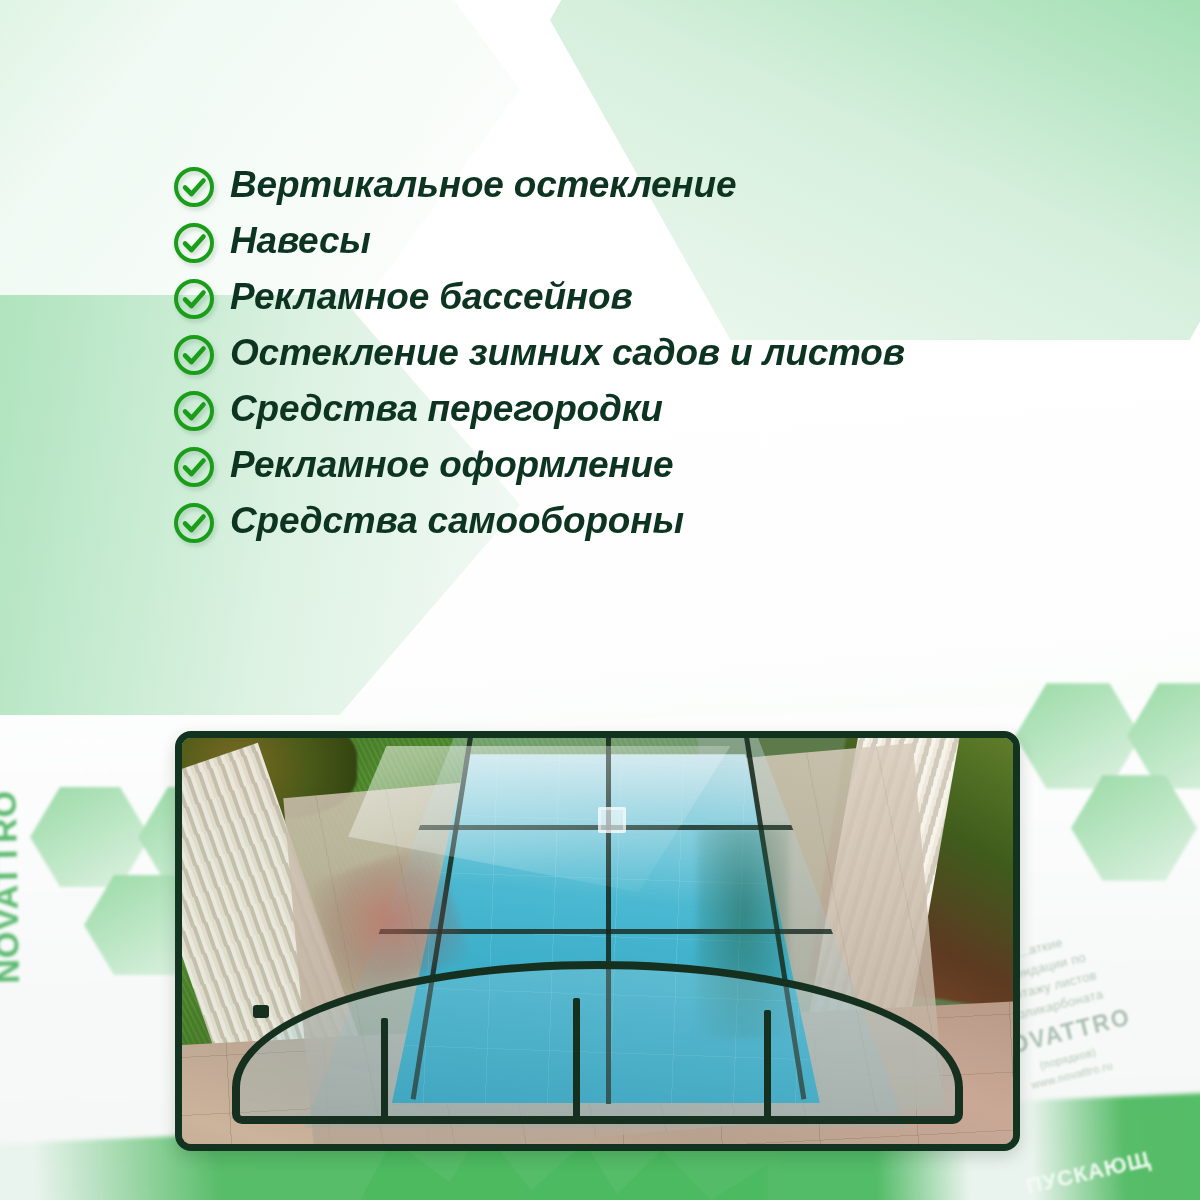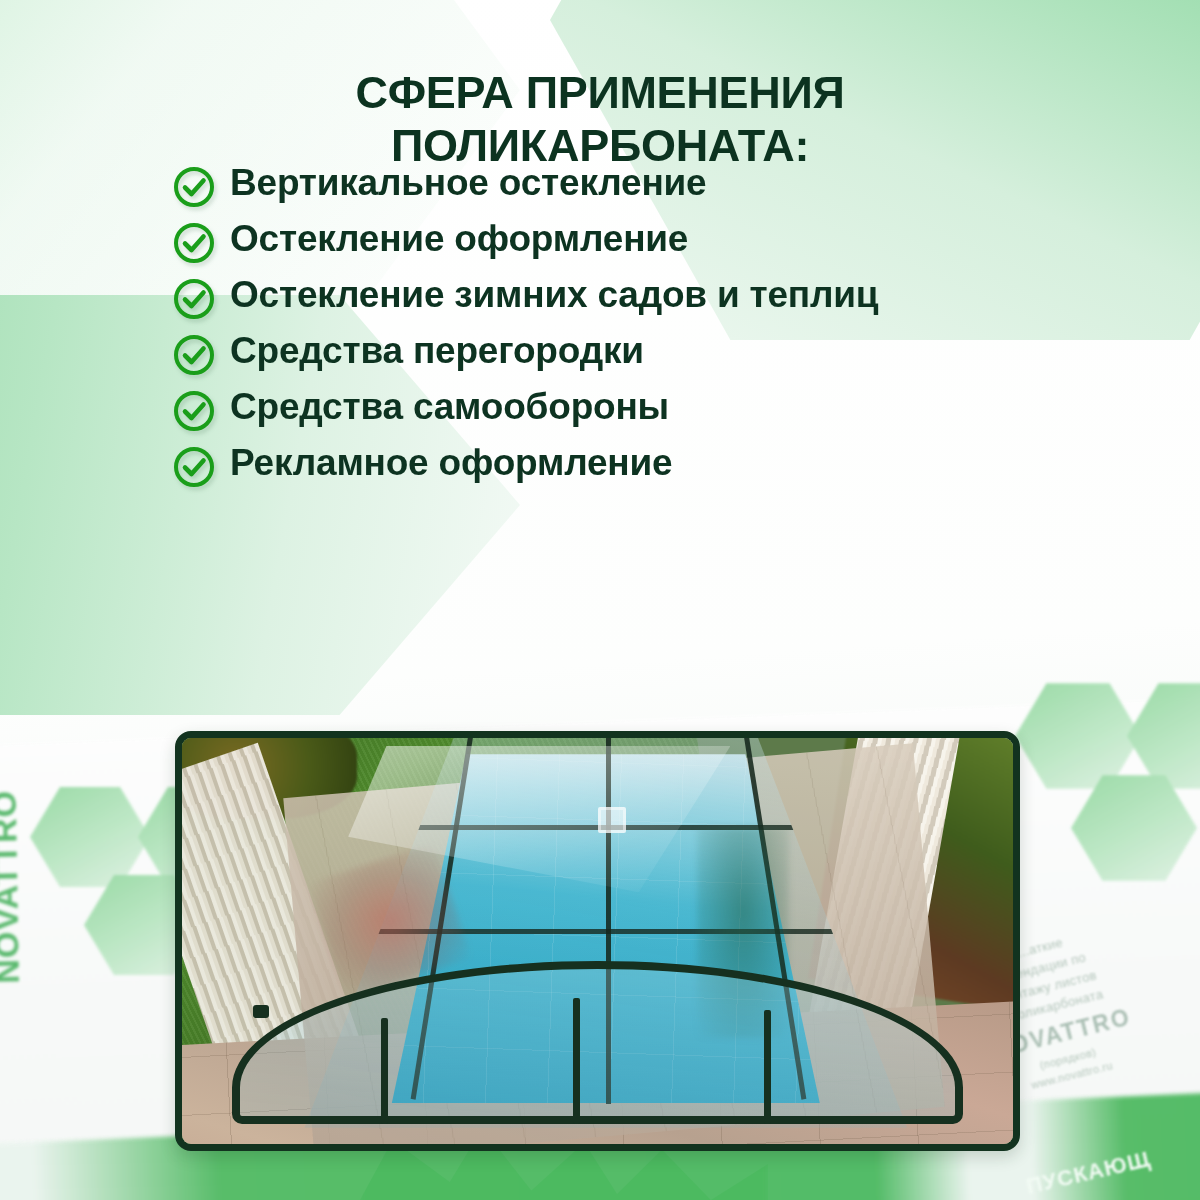--- a/index.html
+++ b/index.html
@@ -163,22 +163,23 @@
 
   
   .features {
     position: absolute;
     left: 172px;
     top: 162px;
     width: 880px;
   }
   .feature-row {
     display: flex;
-    align-items: flex-start;
+    align-items: center;
     margin-bottom: 9px;
+    font-style: italic;
   }
   .check-icon {
     flex: 0 0 auto;
     width: 44px;
     height: 44px;
     margin-right: 14px;
     margin-top: 3px;
     filter: drop-shadow(2px 3px 2px rgba(40,90,55,.20));
   }
   .check-icon svg { display: block; width: 44px; height: 44px; }
@@ -414,87 +415,92 @@
     <div class="sub">www.novattro.ru</div>
   </div>
 
   <div class="bg-vert-logo">NOVATTRO</div>
   <div class="bg-word-pusk">ПУСКАЮЩ</div>
 
   <div class="deco-hex top-left"></div>
   <div class="deco-hex top-right"></div>
   <div class="deco-hex mid-left"></div>
 
-  <h1 class="heading">
-    <span class="line">СФЕРА ПРИМЕНЕНИЯ</span>
-    <span class="line">ПОЛИКАРБОНАТА:</span>
-  </h1>
 
   <ul class="features" style="list-style:none;margin:0;padding:0;">
 
     <li class="feature-row">
       <span class="check-icon">
         <svg viewBox="0 0 44 44" aria-hidden="true">
           <circle cx="22" cy="22" r="18" fill="none" stroke="#1a9e1a" stroke-width="4"></circle>
           <path d="M13 22.5 L19.5 29 L31.5 15.5" fill="none" stroke="#1a9e1a" stroke-width="4.6" stroke-linecap="round" stroke-linejoin="round"></path>
         </svg>
       </span>
       <span class="feature-label">Вертикальное остекление</span>
     </li>
 
-
-    <li class="feature-row">
-      <span class="check-icon">
-        <svg viewBox="0 0 44 44" aria-hidden="true">
-          <circle cx="22" cy="22" r="18" fill="none" stroke="#1a9e1a" stroke-width="4"></circle>
-          <path d="M13 22.5 L19.5 29 L31.5 15.5" fill="none" stroke="#1a9e1a" stroke-width="4.6" stroke-linecap="round" stroke-linejoin="round"></path>
-        </svg>
-      </span>
-      <span class="feature-label">Остекление оформление</span>
-    </li>
-
-
-    <li class="feature-row">
-      <span class="check-icon">
-        <svg viewBox="0 0 44 44" aria-hidden="true">
-          <circle cx="22" cy="22" r="18" fill="none" stroke="#1a9e1a" stroke-width="4"></circle>
-          <path d="M13 22.5 L19.5 29 L31.5 15.5" fill="none" stroke="#1a9e1a" stroke-width="4.6" stroke-linecap="round" stroke-linejoin="round"></path>
-        </svg>
-      </span>
-      <span class="feature-label" style="max-width:680px;">Остекление зимних садов и теплиц</span>
+    <li class="feature-row">
+      <span class="check-icon">
+        <svg viewBox="0 0 44 44" aria-hidden="true">
+          <circle cx="22" cy="22" r="18" fill="none" stroke="#1a9e1a" stroke-width="4"></circle>
+          <path d="M13 22.5 L19.5 29 L31.5 15.5" fill="none" stroke="#1a9e1a" stroke-width="4.6" stroke-linecap="round" stroke-linejoin="round"></path>
+        </svg>
+      </span>
+      <span class="feature-label">Навесы</span>
+    </li>
+
+    <li class="feature-row">
+      <span class="check-icon">
+        <svg viewBox="0 0 44 44" aria-hidden="true">
+          <circle cx="22" cy="22" r="18" fill="none" stroke="#1a9e1a" stroke-width="4"></circle>
+          <path d="M13 22.5 L19.5 29 L31.5 15.5" fill="none" stroke="#1a9e1a" stroke-width="4.6" stroke-linecap="round" stroke-linejoin="round"></path>
+        </svg>
+      </span>
+      <span class="feature-label">Рекламное бассейнов</span>
+    </li>
+
+
+    <li class="feature-row">
+      <span class="check-icon">
+        <svg viewBox="0 0 44 44" aria-hidden="true">
+          <circle cx="22" cy="22" r="18" fill="none" stroke="#1a9e1a" stroke-width="4"></circle>
+          <path d="M13 22.5 L19.5 29 L31.5 15.5" fill="none" stroke="#1a9e1a" stroke-width="4.6" stroke-linecap="round" stroke-linejoin="round"></path>
+        </svg>
+      </span>
+      <span class="feature-label" style="max-width:680px;">Остекление зимних садов и листов</span>
     </li>
 
     <li class="feature-row">
       <span class="check-icon">
         <svg viewBox="0 0 44 44" aria-hidden="true">
           <circle cx="22" cy="22" r="18" fill="none" stroke="#1a9e1a" stroke-width="4"></circle>
           <path d="M13 22.5 L19.5 29 L31.5 15.5" fill="none" stroke="#1a9e1a" stroke-width="4.6" stroke-linecap="round" stroke-linejoin="round"></path>
         </svg>
       </span>
       <span class="feature-label">Средства перегородки</span>
     </li>
 
     <li class="feature-row">
       <span class="check-icon">
         <svg viewBox="0 0 44 44" aria-hidden="true">
           <circle cx="22" cy="22" r="18" fill="none" stroke="#1a9e1a" stroke-width="4"></circle>
           <path d="M13 22.5 L19.5 29 L31.5 15.5" fill="none" stroke="#1a9e1a" stroke-width="4.6" stroke-linecap="round" stroke-linejoin="round"></path>
         </svg>
       </span>
+      <span class="feature-label">Рекламное оформление</span>
+    </li>
+
+    <li class="feature-row">
+      <span class="check-icon">
+        <svg viewBox="0 0 44 44" aria-hidden="true">
+          <circle cx="22" cy="22" r="18" fill="none" stroke="#1a9e1a" stroke-width="4"></circle>
+          <path d="M13 22.5 L19.5 29 L31.5 15.5" fill="none" stroke="#1a9e1a" stroke-width="4.6" stroke-linecap="round" stroke-linejoin="round"></path>
+        </svg>
+      </span>
       <span class="feature-label">Средства самообороны</span>
-    </li>
-
-    <li class="feature-row">
-      <span class="check-icon">
-        <svg viewBox="0 0 44 44" aria-hidden="true">
-          <circle cx="22" cy="22" r="18" fill="none" stroke="#1a9e1a" stroke-width="4"></circle>
-          <path d="M13 22.5 L19.5 29 L31.5 15.5" fill="none" stroke="#1a9e1a" stroke-width="4.6" stroke-linecap="round" stroke-linejoin="round"></path>
-        </svg>
-      </span>
-      <span class="feature-label">Рекламное оформление</span>
     </li>
 
   </ul>
 
   <figure class="photo-card" style="margin:0;">
     <div class="photo-inner">
       <div class="ph-grass">
           <div class="ph-grass-tex"></div>
         </div>
       <div class="ph-shrub"></div>

